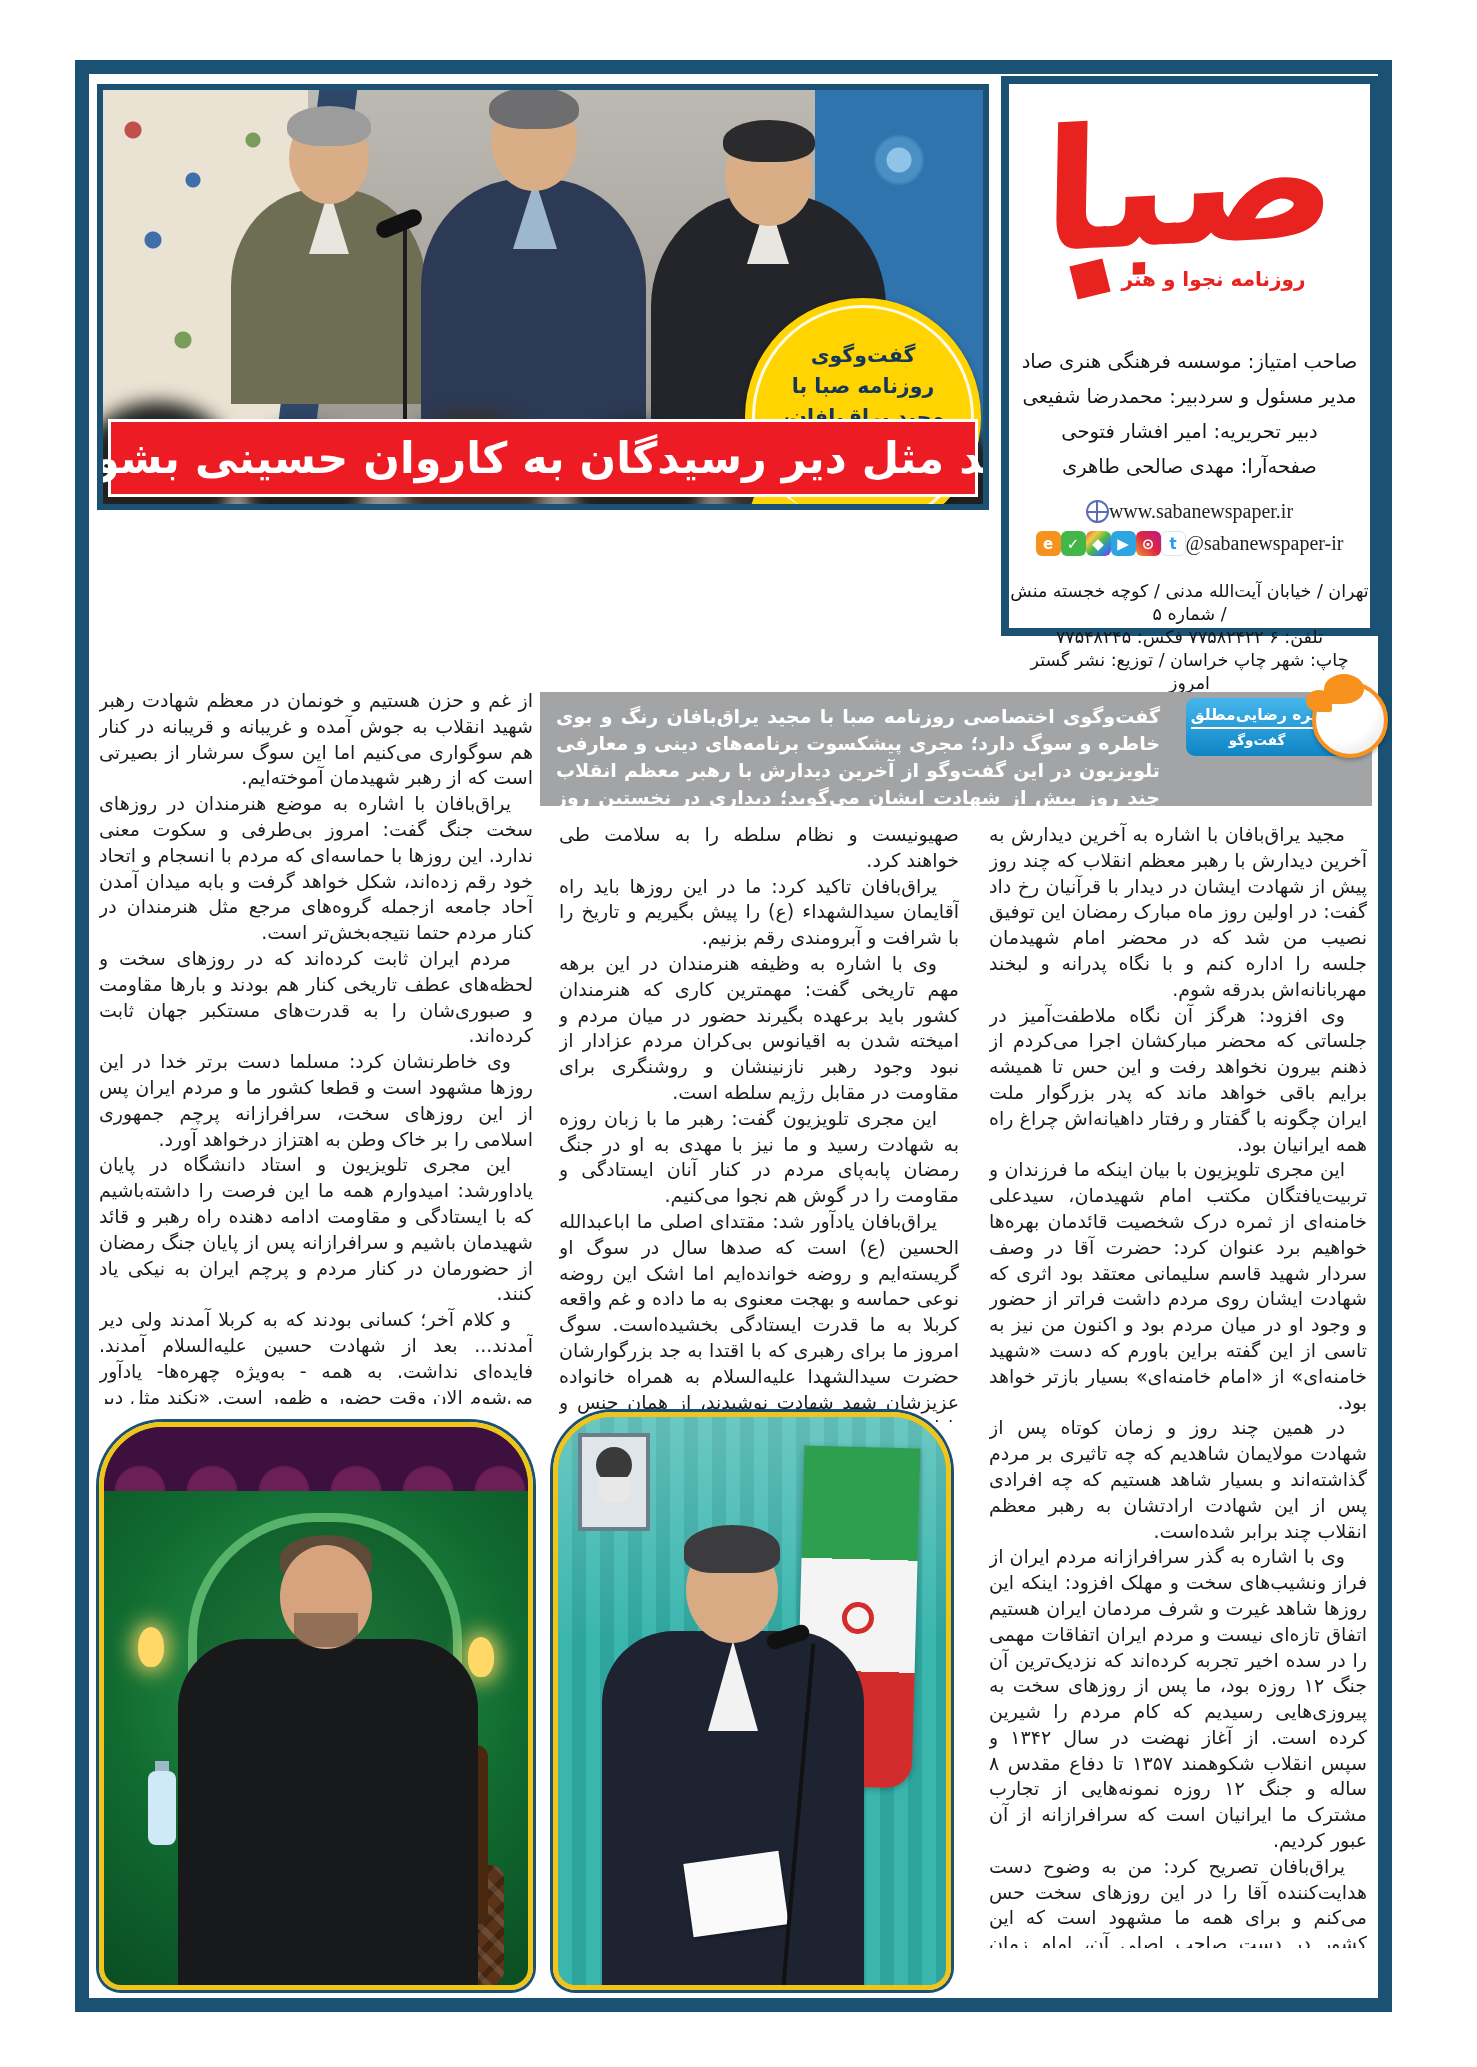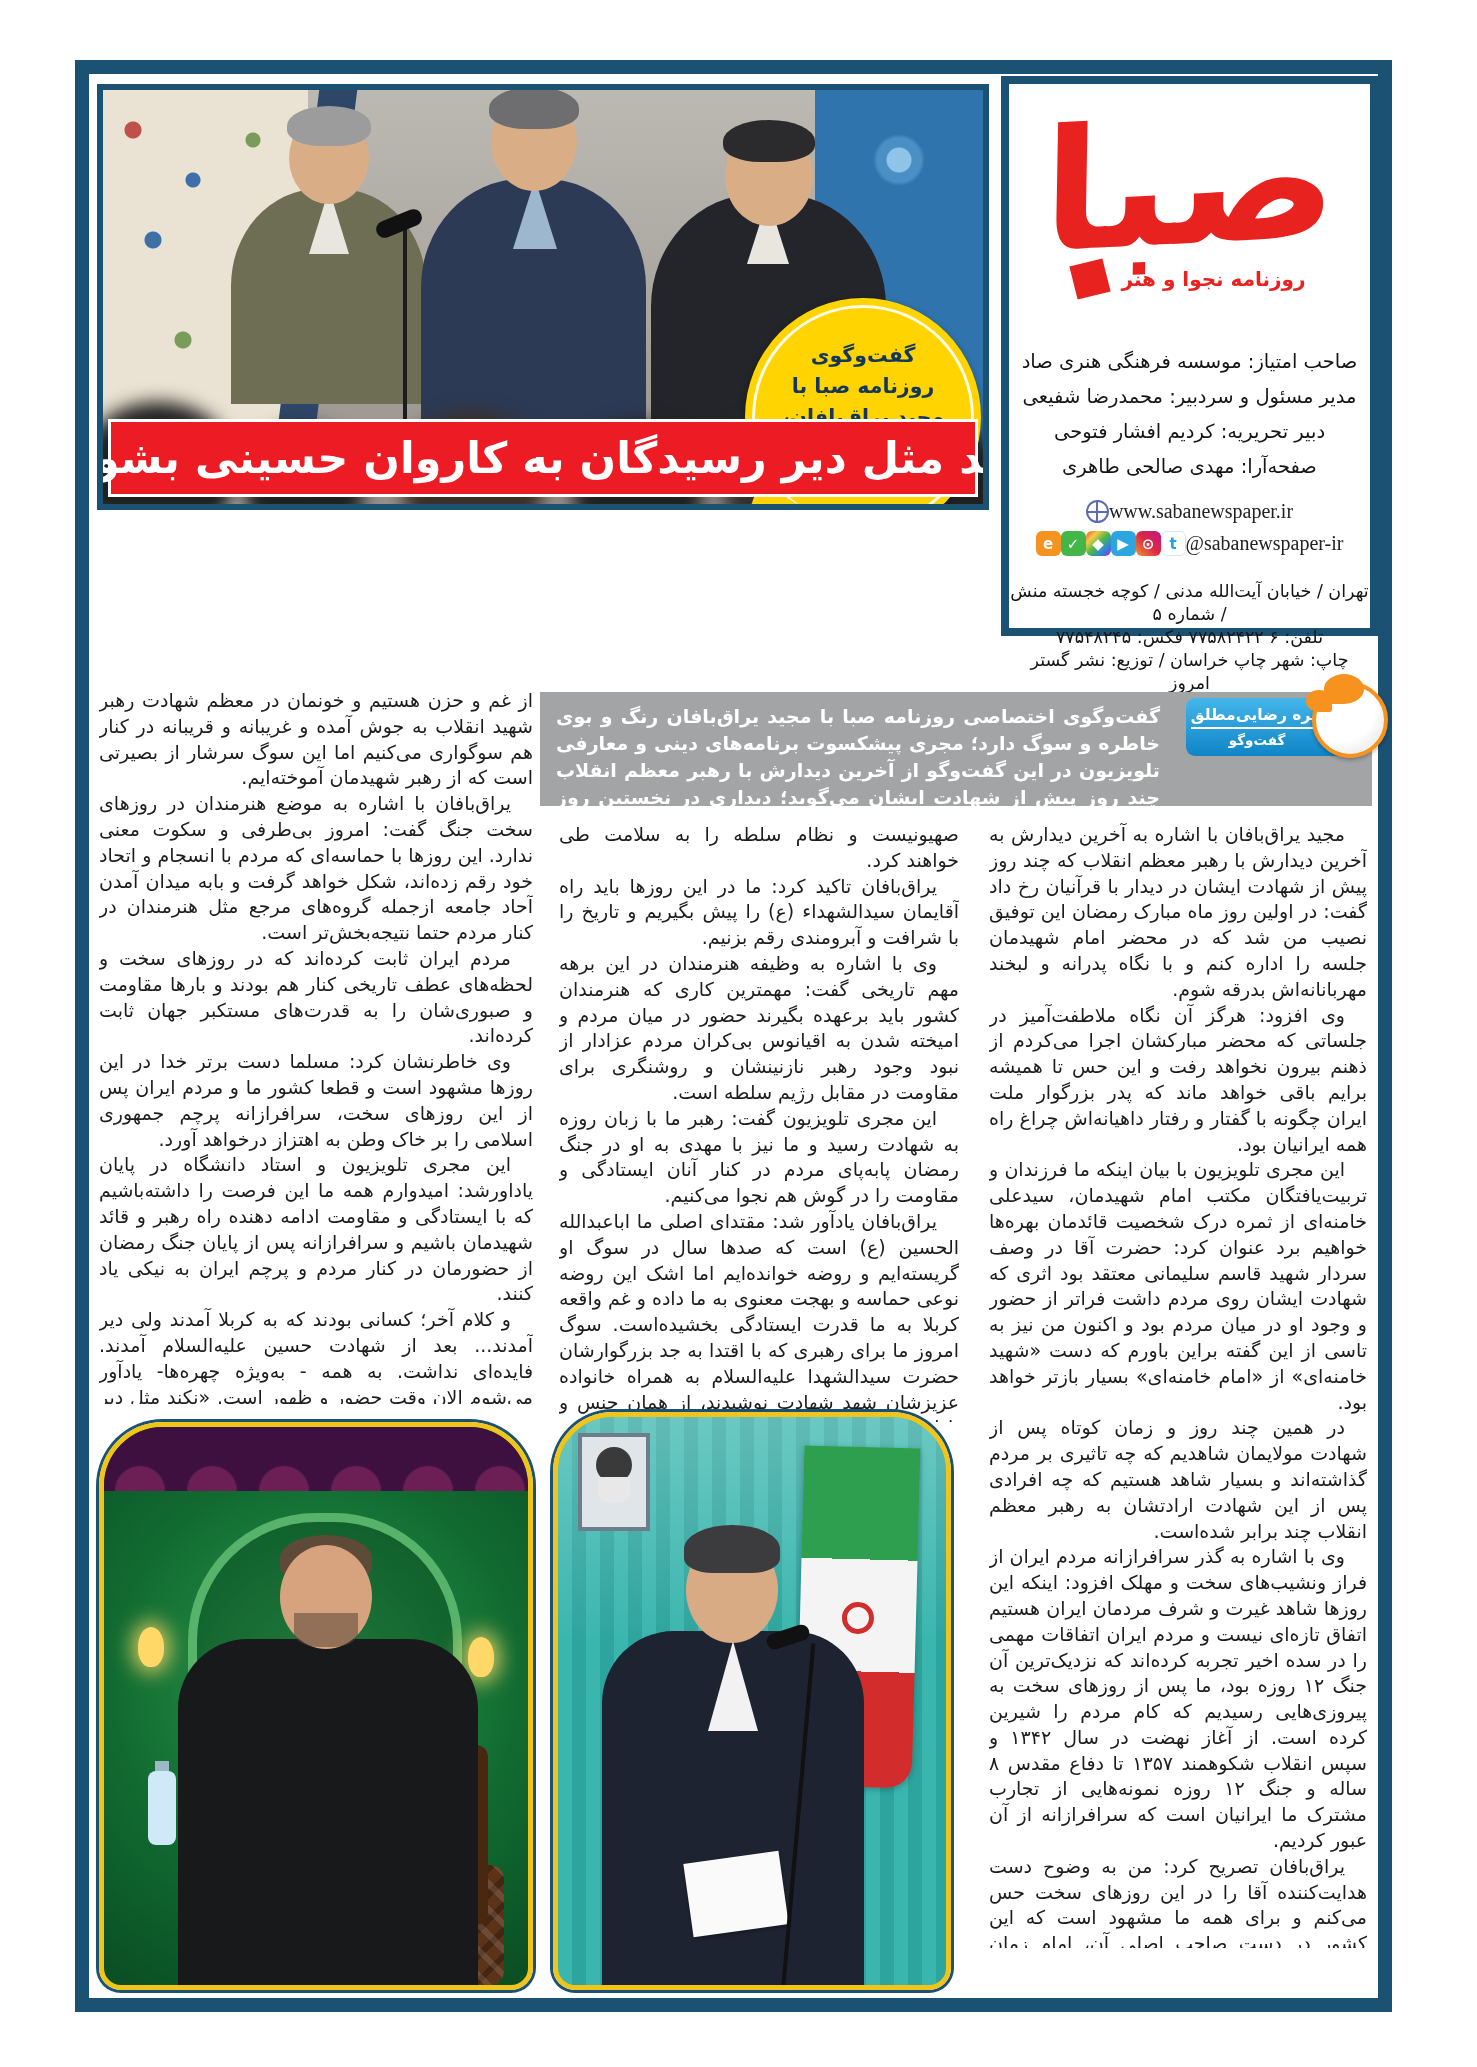--- a/index.html
+++ b/index.html
@@ -212,21 +212,21 @@
       <div class="logo-wrap">
         <span class="logo-text">صبا</span>
         <div class="logo-sub">
           <span class="tagline">روزنامه نجوا و هنر</span>
           <span class="logo-square"></span>
         </div>
       </div>
       <div class="info">
         <div>صاحب امتیاز: موسسه فرهنگی هنری صاد</div>
         <div>مدیر مسئول و سردبیر: محمدرضا شفیعی</div>
-        <div>دبیر تحریریه: کردیم افشار فتوحی</div>
+        <div>دبیر تحریریه: امیر افشار فتوحی</div>
         <div>صفحه‌آرا: مهدی صالحی طاهری</div>
       </div>
       <div class="webrow">
         <span class="globe"></span>
         <span>www.sabanewspaper.ir</span>
       </div>
       <div class="socialrow">
         <span class="si si-eitaa">e</span>
         <span class="si si-soroush">✓</span>
         <span class="si si-rubika">◆</span>

